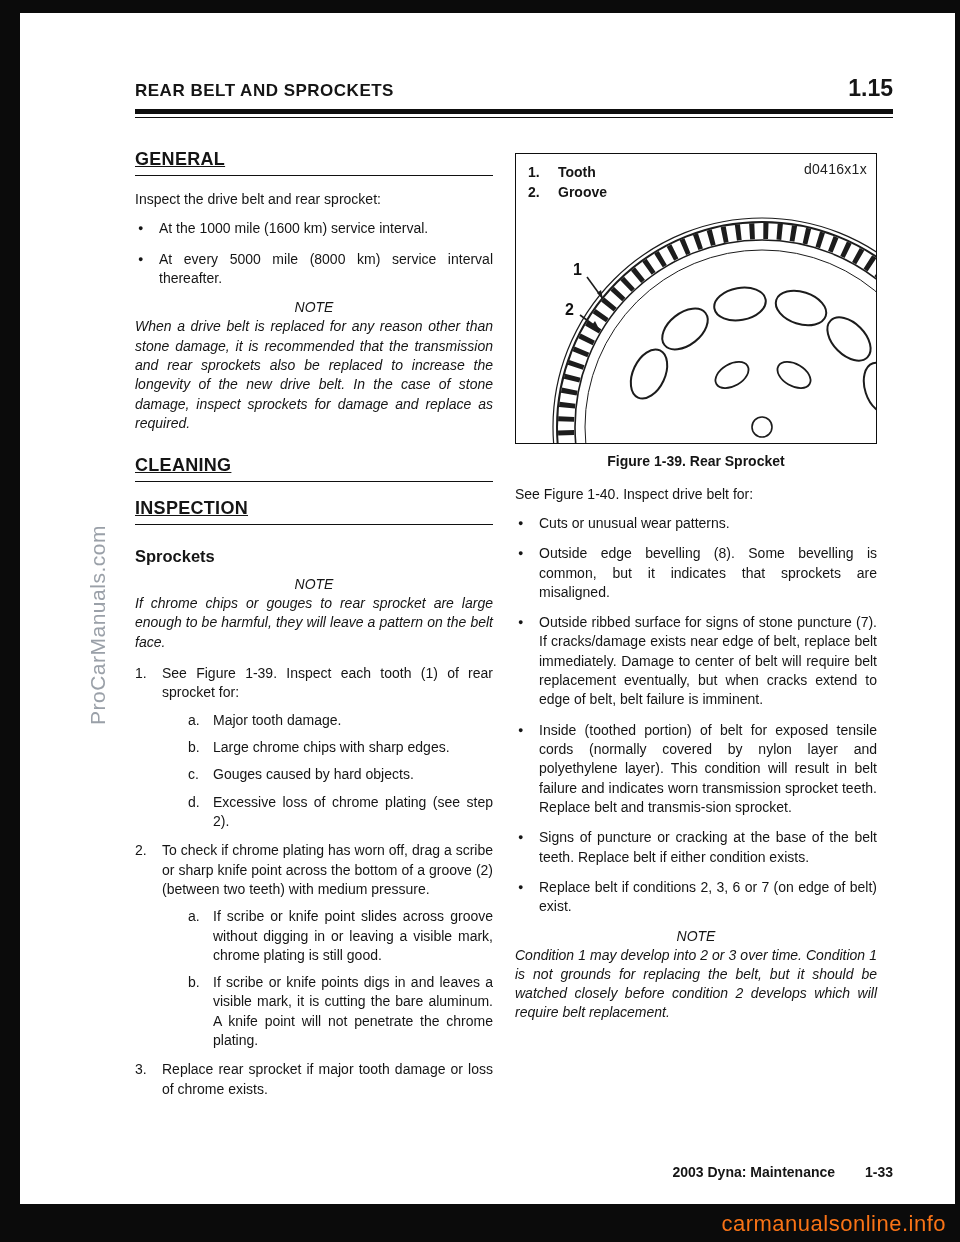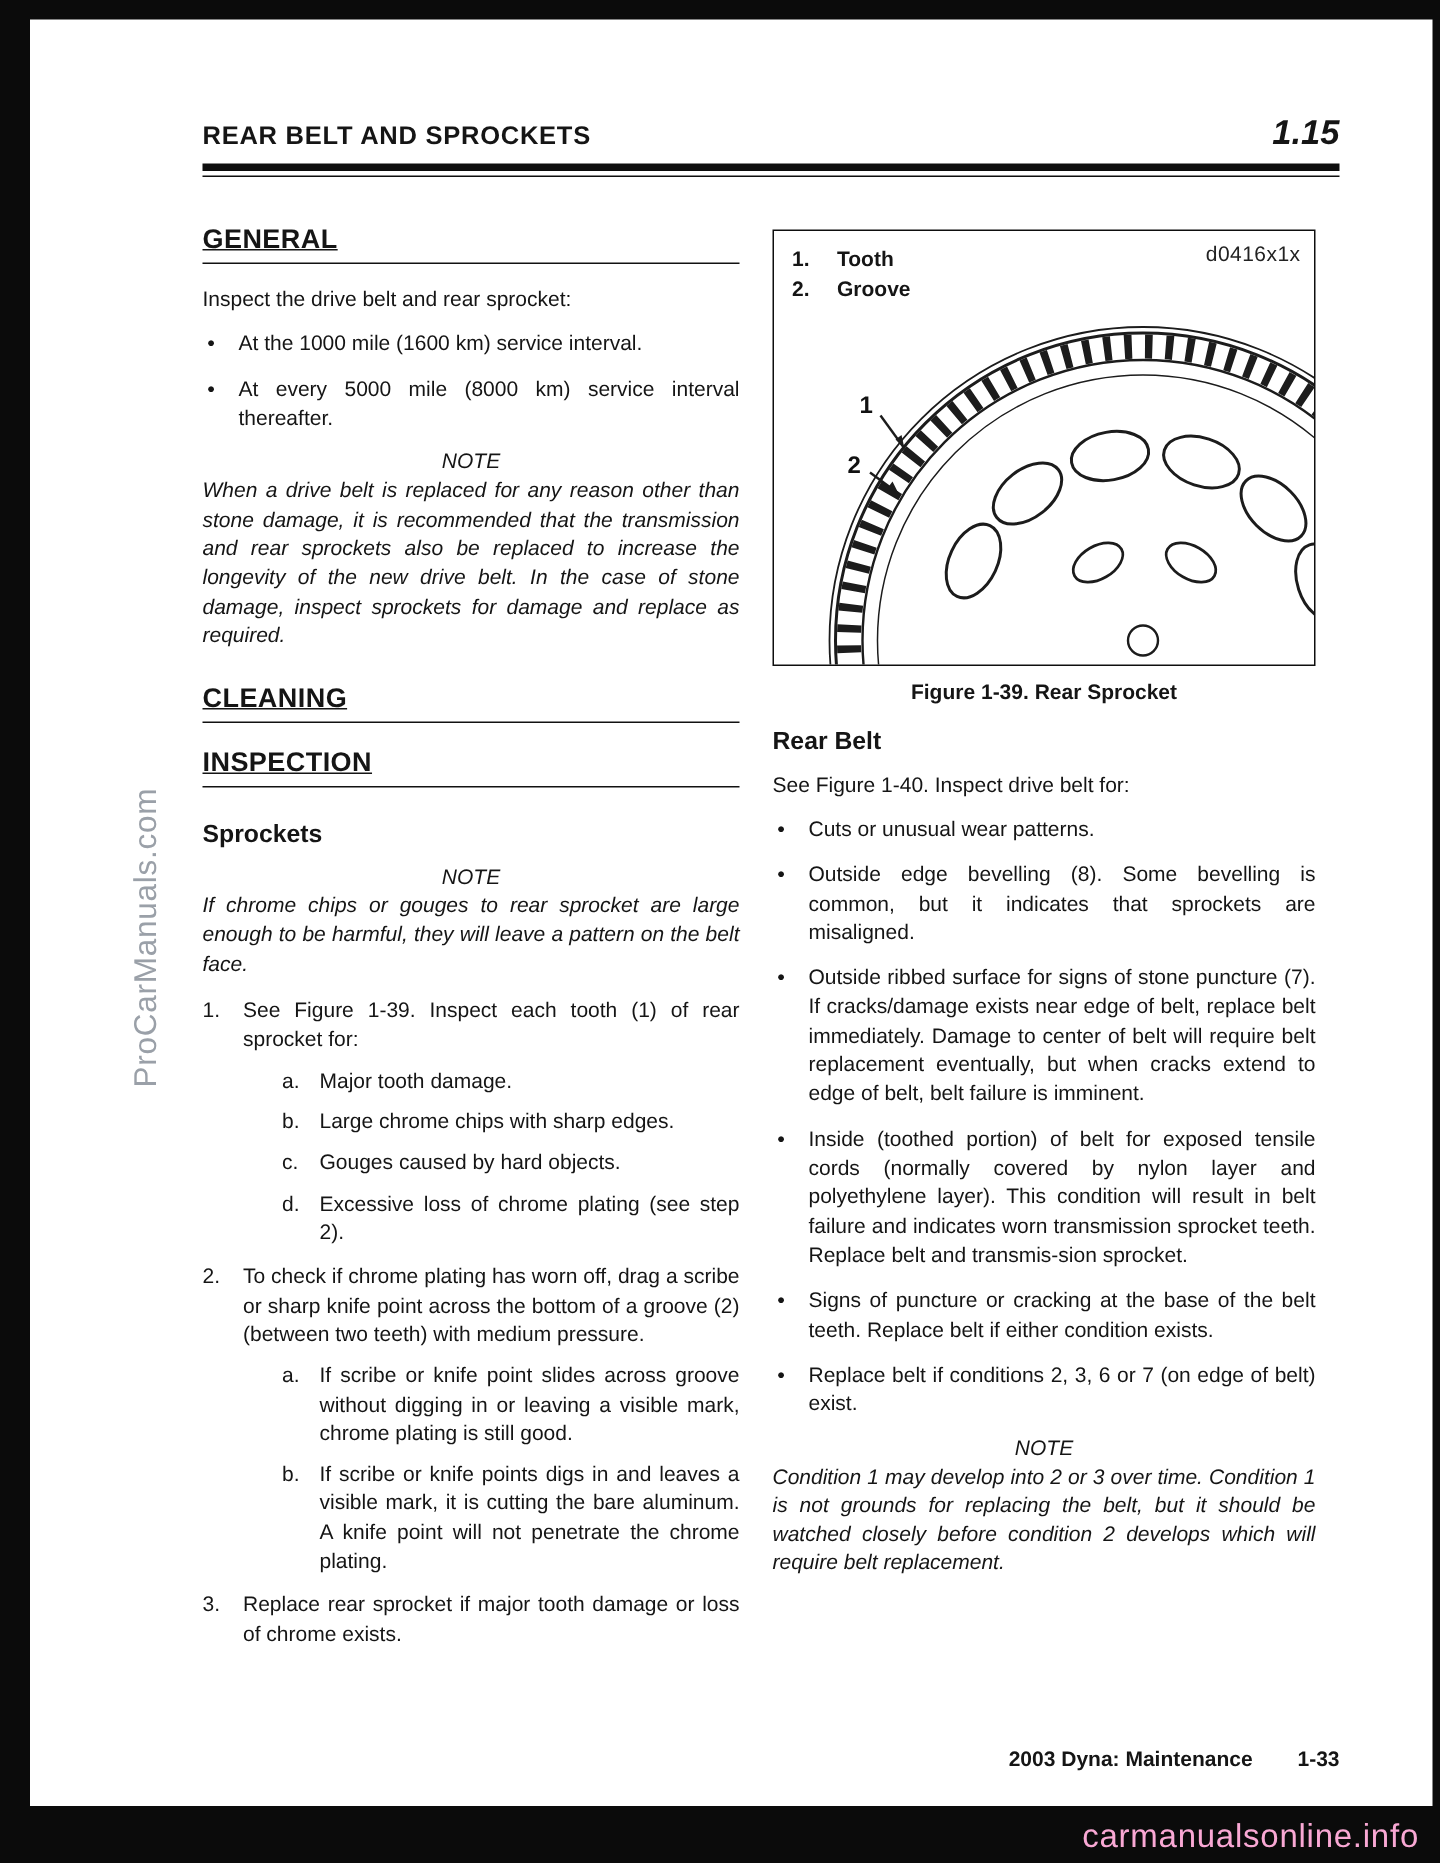--- a/index.html
+++ b/index.html
@@ -17,21 +17,21 @@
     background: #ffffff;
   }
 
   
   .hdr {
     position: absolute;
     left: 115px; right: 62px; top: 62px;
   }
   .hdr-row { display: flex; justify-content: space-between; align-items: baseline; }
   .hdr-title { font-size: 17px; font-weight: bold; letter-spacing: .5px; }
-  .hdr-page  { font-size: 23px; font-weight: bold; font-style: italic; }
+  .hdr-page  { font-size: 23px; font-weight: bold; }
   .hdr-rule-thick { border-top: 5px solid #0e0e0e; margin-top: 7px; }
   .hdr-rule-thin  { border-top: 1.5px solid #0e0e0e; margin-top: 3px; }
 
   
   .col-left  { position: absolute; left: 115px; top: 136px; width: 358px; }
   .col-right { position: absolute; left: 495px; top: 140px; width: 362px; }
 
   .sec-head {
     font-size: 18px; font-weight: bold; letter-spacing: .3px;
     border-bottom: 1.5px solid #111;
@@ -98,21 +98,21 @@
   .footer .pg { margin-left: 26px; }
 
   .wm-side {
     position: absolute; left: 66px; top: 712px;
     transform: rotate(-90deg); transform-origin: left top;
     white-space: nowrap;
     font-size: 21px; color: #9aa0a8; letter-spacing: .5px;
   }
   .wm-bottom {
     position: absolute; right: 14px; bottom: 5px;
-    font-size: 22px; color: #f9a8d4; letter-spacing: .5px;
+    font-size: 22px; color: #f97316; letter-spacing: .5px;
     font-family: "Liberation Sans", sans-serif;
   }
 </style>
 </head>
 <body>
 
 <div class="page">
 
   <div class="hdr">
     <div class="hdr-row">
@@ -239,21 +239,20 @@
           <polygon points="86,94 80,88 84,85" fill="#1c1c1c" stroke="none"></polygon>
           <polygon points="82,124 75,120 78,116" fill="#1c1c1c" stroke="none"></polygon>
         </g>
         <text x="56" y="70" font-size="16" font-weight="bold" fill="#111" font-family="Liberation Sans, sans-serif">1</text>
         <text x="48" y="110" font-size="16" font-weight="bold" fill="#111" font-family="Liberation Sans, sans-serif">2</text>
       </svg>
     </div>
 
     <div class="fig-caption">Figure 1-39. Rear Sprocket</div>
 
-    <div class="sub-head" style="margin-top:8px">Rear Belt</div>
     <p class="body">See Figure 1-40. Inspect drive belt for:</p>
 
     <div class="bullet">
       <span class="dot">●</span>
       <span class="bullet-text">Cuts or unusual wear patterns.</span>
     </div>
     <div class="bullet">
       <span class="dot">●</span>
       <span class="bullet-text">Outside edge bevelling (8). Some bevelling is common, but it indicates that sprockets are misaligned.</span>
     </div>

